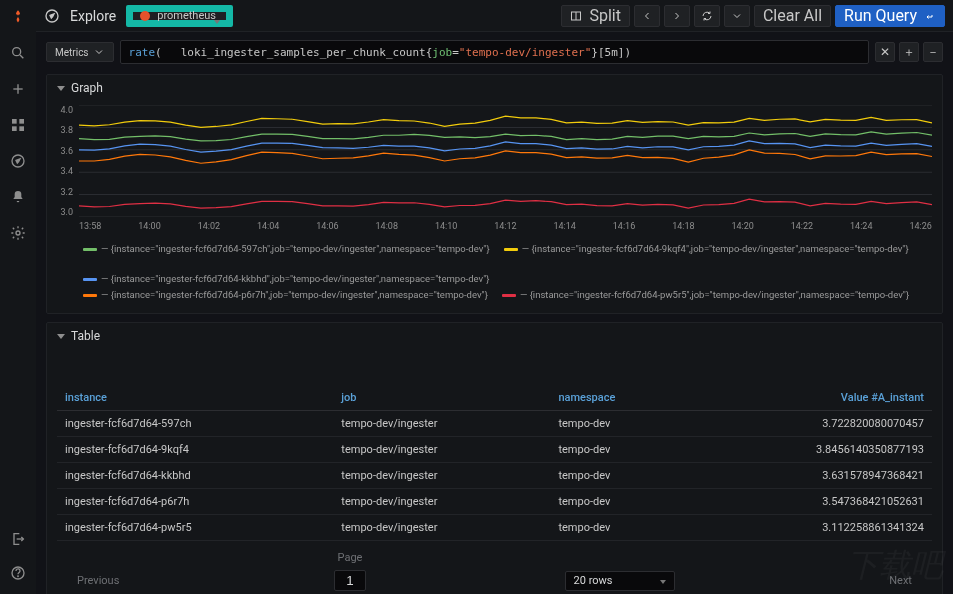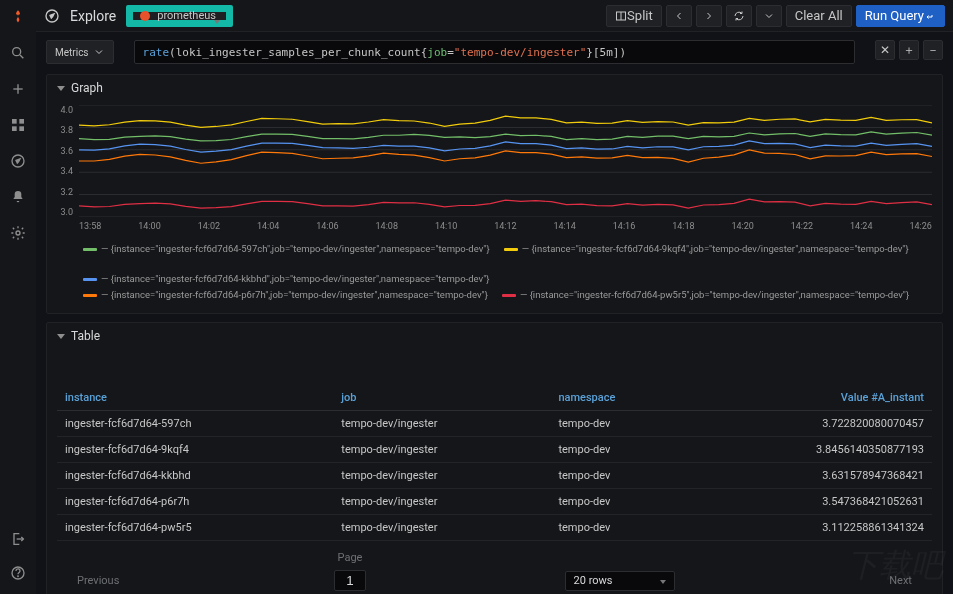--- a/index.html
+++ b/index.html
@@ -11,29 +11,29 @@
 .side-icon { width: 22px; height: 22px; display: flex; align-items: center; justify-content: center; color: #8e8e8e; cursor: pointer; }
 .side-icon svg { width: 16px; height: 16px; }
 .logo { color: #f05a28; }
 .main { flex: 1; display: flex; flex-direction: column; }
 .topbar { height: 32px; background: #141619; display: flex; align-items: center; padding: 0 8px; gap: 10px; border-bottom: 1px solid #202226; }
 .compass { width: 16px; height: 16px; color: #c7c7c7; }
 .title { font-size: 14px; color: #d8d9da; }
 .ds-picker { display: flex; align-items: center; background: #1f1f23; border: 7px solid #14b8a6; border-radius: 2px; padding: 2px 10px 2px 6px; gap: 6px; min-width: 100px; height: 22px; font-size: 11px; color:#c7c7c7; position: relative; }
 .ds-picker::after { content:""; position:absolute; right:6px; top:8px; border-left:3px solid transparent;border-right:3px solid transparent;border-top:4px solid #777;}
 .spacer { flex: 1; }
-.tb-btn { background: #1f2124; border: 1px solid #2c2d31; border-radius: 2px; color: #c7c7c7; height: 22px; padding: 0 8px; display: flex; align-items: center; gap: 0; font-size: 13px; cursor: pointer; }
+.tb-btn { background: #1f2124; border: 1px solid #2c2d31; border-radius: 2px; color: #c7c7c7; height: 22px; padding: 0 8px; display: flex; align-items: center; gap: 7px; font-size: 16px; cursor: pointer; }
 .tb-btn.icon-only { padding: 0 6px; }
 .tb-btn.primary { background: #1f60c4; border-color: #1f60c4; color: #fff; }
 .tb-group { display: flex; gap: 4px; align-items:center;}
 .content { flex: 1; padding: 8px 10px; overflow: auto; }
-.query-row { display: flex; gap: 20px; margin-bottom: 10px; }
+.query-row { display: flex; align-items: center; gap: 6px; margin-bottom: 10px; }
 .metrics-btn { background: #1f2124; border: 1px solid #2c2d31; border-radius: 2px; padding: 3px 8px; font-size: 10px; color: #c7c7c7; display:flex;align-items:center;gap:4px; }
 .query-input { flex: 1; background: #09090b; border: 1px solid #2c2d31; border-radius: 2px; padding: 4px 8px; font-family: Menlo, monospace; font-size: 11px; color: #d8d9da; height: 24px; line-height: 16px; white-space: nowrap; overflow: hidden; }
-.tok-fn{color:#5aa1d8;} .tok-paren{color:#c7c7c7;} .tok-metric{color:#c7c7c7;} .tok-brace{color:#c7c7c7;} .tok-key{color:#6fbf73;} .tok-op{color:#c7c7c7;} .tok-str{color:#e0704f;} .tok-range{color:#c7c7c7;}
+.tok-fn{color:#5aa1d8;} .tok-paren{color:#c7c7c7;} .tok-metric{color:#c7c7c7;margin-left:19px;} .tok-brace{color:#c7c7c7;} .tok-key{color:#6fbf73;} .tok-op{color:#c7c7c7;} .tok-str{color:#e0704f;} .tok-range{color:#c7c7c7;}
 .q-icons { display:flex; gap:4px;}
 .q-icon { width:20px;height:20px;display:flex;align-items:center;justify-content:center;background:#1f2124;border:1px solid #2c2d31;border-radius:2px;color:#c7c7c7;cursor:pointer;font-size:12px;}
 .panel { background: #141619; border:1px solid #202226; border-radius:2px; margin-bottom: 8px; }
 .panel-header { display:flex;align-items:center;gap:6px;padding:6px 10px;font-size:12px;color:#d8d9da; }
 .chev { width:0;height:0;border-left:4px solid transparent;border-right:4px solid transparent;border-top:5px solid #8e8e8e; }
 .graph-body { padding: 4px 10px 10px 8px; }
 .chart-wrap { position:relative; height:130px; }
 .ylabels { position:absolute; left:0; top:0; bottom:18px; width:22px; display:flex; flex-direction:column; justify-content:space-between; font-size:9px; color:#8e8e8e; text-align:right; padding-right:4px;}
 .plot { position:absolute; left:24px; right:0; top:0; bottom:18px; }
 .plot svg { width:100%; height:100%; }

